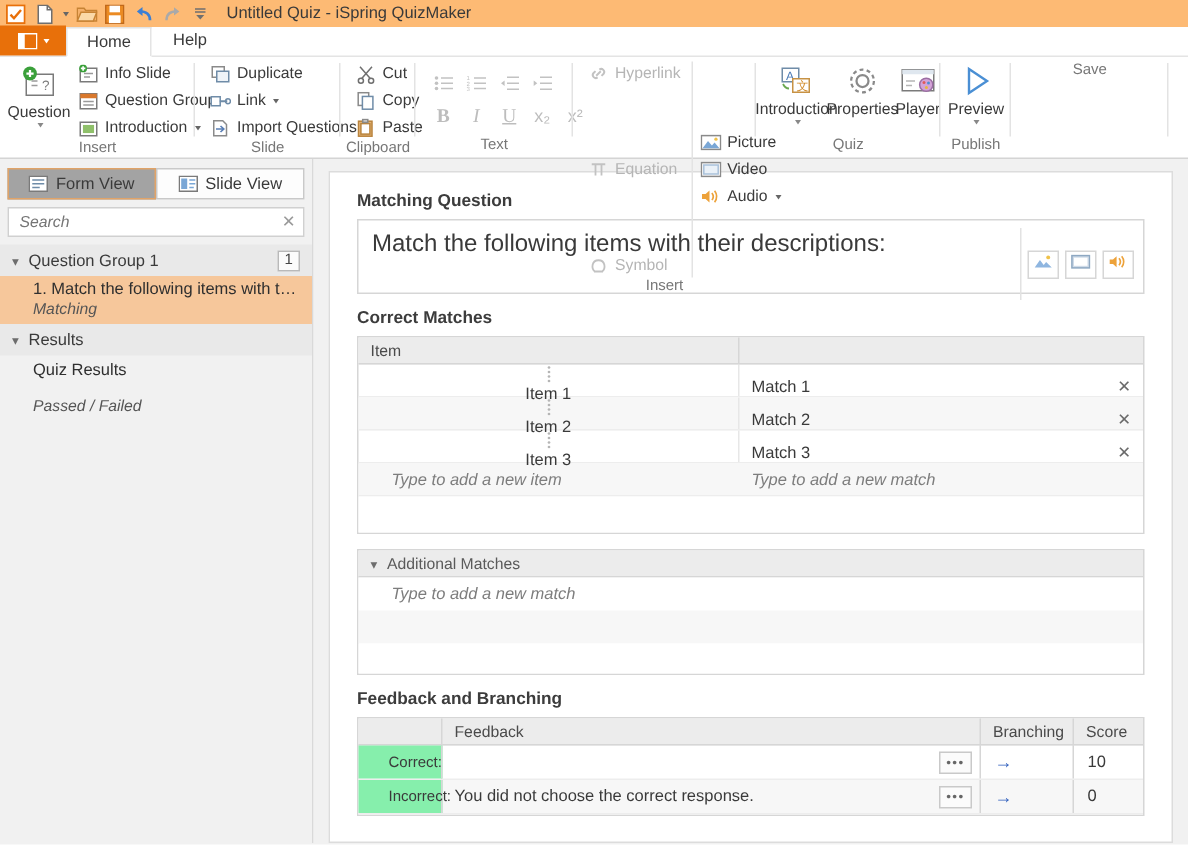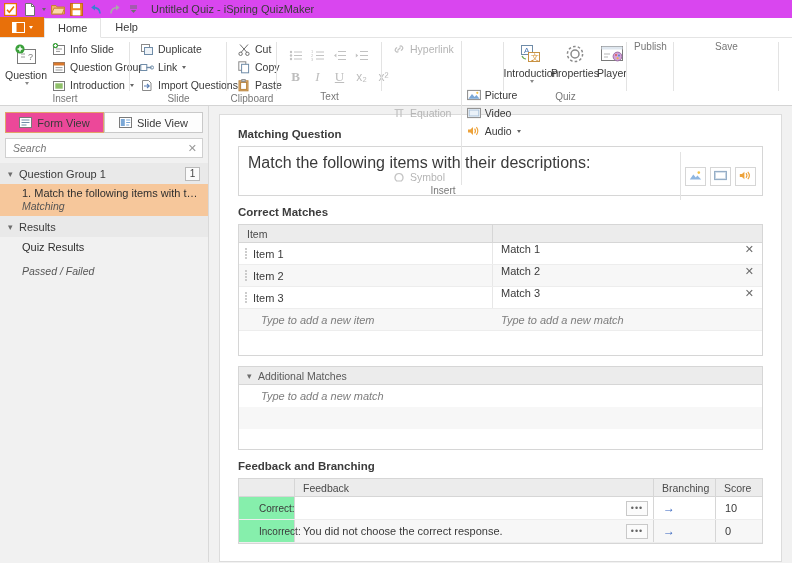--- a/index.html
+++ b/index.html
@@ -5,21 +5,21 @@
   * { box-sizing: border-box; }
   html, body { margin:0; padding:0; }
   body {
     width:792px; height:563px; overflow:hidden;
     font-family:"Liberation Sans", sans-serif;
     font-size:11px; color:#444;
     background:#f1f1f1;
     -webkit-font-smoothing:antialiased;
   }
   
-  .titlebar{height:18px;background:#d946ef;display:flex;align-items:center;padding-left:3px;gap:4px;}
+  .titlebar{height:18px;background:#fdba74;display:flex;align-items:center;padding-left:3px;gap:4px;}
   .qat-ico{width:15px;height:15px;display:flex;align-items:center;justify-content:center;position:relative;}
   .qat-ico svg{display:block;}
   .title-text{font-size:11px;color:#3a3a3a;margin-left:6px;white-space:nowrap;}
   .caret-tiny{width:0;height:0;border-left:2.5px solid transparent;border-right:2.5px solid transparent;border-top:3px solid #666;margin-left:1px;}
   
   .tabstrip{height:20px;background:#fff;display:flex;align-items:flex-end;border-bottom:1px solid #e4e4e4;}
   .file-btn{width:44px;height:20px;background:#e8700a;color:#fff;display:flex;align-items:center;justify-content:center;gap:3px;}
   .file-btn .caret-tiny{border-top-color:#fff;}
   .tab{height:20px;padding:0 13px;display:flex;align-items:center;font-size:11px;color:#3a3a3a;border:1px solid transparent;}
   .tab.active{background:#fff;border:1px solid #e4e4e4;border-bottom:1px solid #fff;position:relative;top:1px;}
@@ -41,21 +41,21 @@
   .fmt-row{display:flex;gap:3px;align-items:center;}
   .fmt-btn{width:19px;height:18px;display:flex;align-items:center;justify-content:center;color:#bdbdbd;font-size:12px;}
   .fmt-btn.serif{font-family:"Liberation Serif",serif;font-size:13px;}
   .quiz-row{display:flex;align-items:flex-start;}
   
   .workspace{display:flex;height:calc(563px - 18px - 20px - 69px);}
   
   .sidebar{width:209px;background:#f1f1f1;border-right:1px solid #d9d9d9;display:flex;flex-direction:column;}
   .viewtoggle{display:flex;padding:6px 5px 5px 5px;gap:0;}
   .vt-btn{flex:1;height:21px;display:flex;align-items:center;justify-content:center;gap:5px;font-size:11px;color:#3a3a3a;border:1px solid #c9c9c9;background:#fdfdfd;}
-  .vt-btn.active{background:#ec4899;border-color:#e0a368;}
+  .vt-btn.active{background:#a3a3a3;border-color:#e0a368;}
   .searchwrap{padding:0 5px 5px 5px;}
   .searchbox{height:20px;background:#fff;border:1px solid #d0d0d0;display:flex;align-items:center;padding:0 5px;}
   .searchbox input{border:0;outline:0;flex:1;font-family:"Liberation Sans",sans-serif;font-size:10.5px;font-style:italic;color:#9a9a9a;background:transparent;}
   .xclose{color:#9a9a9a;font-size:11px;line-height:1;}
   .tree{flex:1;background:#f1f1f1;}
   .tree-group{display:flex;align-items:center;height:21px;padding:0 8px 0 8px;background:#e9e9e9;font-size:11px;color:#3a3a3a;}
   .chev{width:11px;display:inline-block;color:#6d6d6d;font-size:9px;}
   .badge{margin-left:auto;min-width:15px;height:14px;border:1px solid #b9b9b9;background:#fbfbfb;font-size:10px;color:#444;display:flex;align-items:center;justify-content:center;padding:0 3px;}
   .tree-item{background:#f6c79b;padding:3px 8px 4px 22px;}
   .tree-item .t1{font-size:11px;color:#2f2f2f;white-space:nowrap;overflow:hidden;text-overflow:ellipsis;}
@@ -72,24 +72,24 @@
   .media-wrap{display:flex;align-items:center;height:100%;padding:0 6px 0 0;border-left:1px solid #e2e2e2;margin:5px 0;align-self:stretch;}
   .media-btn{width:21px;height:19px;border:1px solid #d6d6d6;background:#fff;display:flex;align-items:center;justify-content:center;margin-left:4px;}
   
   .tbl{border:1px solid #d6d6d6;background:#fff;margin-bottom:0;}
   .tbl-head{display:flex;background:#ececec;border-bottom:1px solid #d6d6d6;height:18px;align-items:center;}
   .th{font-size:10.5px;color:#4a4a4a;padding-left:8px;}
   .th.item{width:254px;border-right:1px solid #d6d6d6;height:18px;line-height:18px;}
   .th.match{flex:1;height:18px;line-height:18px;}
   .trow{display:flex;height:22px;align-items:center;border-bottom:1px solid #ededed;}
   .trow.alt{background:#f7f7f7;}
-  .cell-item{width:254px;display:flex;align-items:center;height:100%;border-right:1px solid #e7e7e7;}
+  .cell-item{width:254px;display:flex;align-items:center;height:100%;border-right:1px solid #e7e7e7;flex-direction:column;}
   .grip{width:14px;display:flex;align-items:center;justify-content:center;}
   .cell-item .txt{font-size:11px;color:#3a3a3a;}
-  .cell-match{flex:1;display:flex;align-items:flex-start;height:100%;padding-left:8px;}
+  .cell-match{flex:1;display:flex;align-items:flex-end;height:100%;padding-left:8px;}
   .cell-match .txt{font-size:11px;color:#3a3a3a;}
   .del{margin-left:auto;margin-right:8px;color:#6b6b6b;font-size:11px;}
   .placeholder-row{display:flex;height:22px;align-items:center;background:#f7f7f7;border-bottom:1px solid #ededed;}
   .placeholder-row .p1{width:254px;padding-left:22px;font-size:11px;font-style:italic;color:#7d7d7d;}
   .placeholder-row .p2{flex:1;padding-left:8px;font-size:11px;font-style:italic;color:#7d7d7d;}
   .blank-row{height:24px;background:#fff;}
   
   .am{border:1px solid #d6d6d6;background:#fff;}
   .am-head{height:18px;background:#ececec;border-bottom:1px solid #d6d6d6;display:flex;align-items:center;padding-left:8px;font-size:10.5px;color:#5a5a5a;}
   .am-ph{height:22px;display:flex;align-items:center;padding-left:22px;font-size:11px;font-style:italic;color:#7d7d7d;background:#fff;}
@@ -452,20 +452,31 @@
               <circle cx="18.6" cy="15.3" r="1" fill="#e8b83a"></circle>
             </svg>
         </span>
         <span class="lbl">Player</span>
       </div>
     </div>
     <div class="rgroup-title">Quiz</div>
   </div>
 
   <div class="rgroup" style="width:47px;">
+    <div class="rgroup-body">
+      <div class="big-btn">
+        <span class="ico" style="width:26px;height:24px;">
+          <svg width="26" height="24" viewBox="0 0 26 24">
+              <path d="M8 3 L20 11 L8 19 Z" fill="none" stroke="#4a8fd4" stroke-width="1.6"></path>
+            </svg>
+        </span>
+        <span class="lbl">Preview</span>
+        <span class="caret-tiny"></span>
+      </div>
+    </div>
     <div class="rgroup-title">Publish</div>
   </div>
 
   <div class="rgroup" style="width:105px;">
     <div class="rgroup-title">Save</div>
   </div>
 
   <div class="rgroup nosep" style="flex:1;"></div>
 </div>
 

